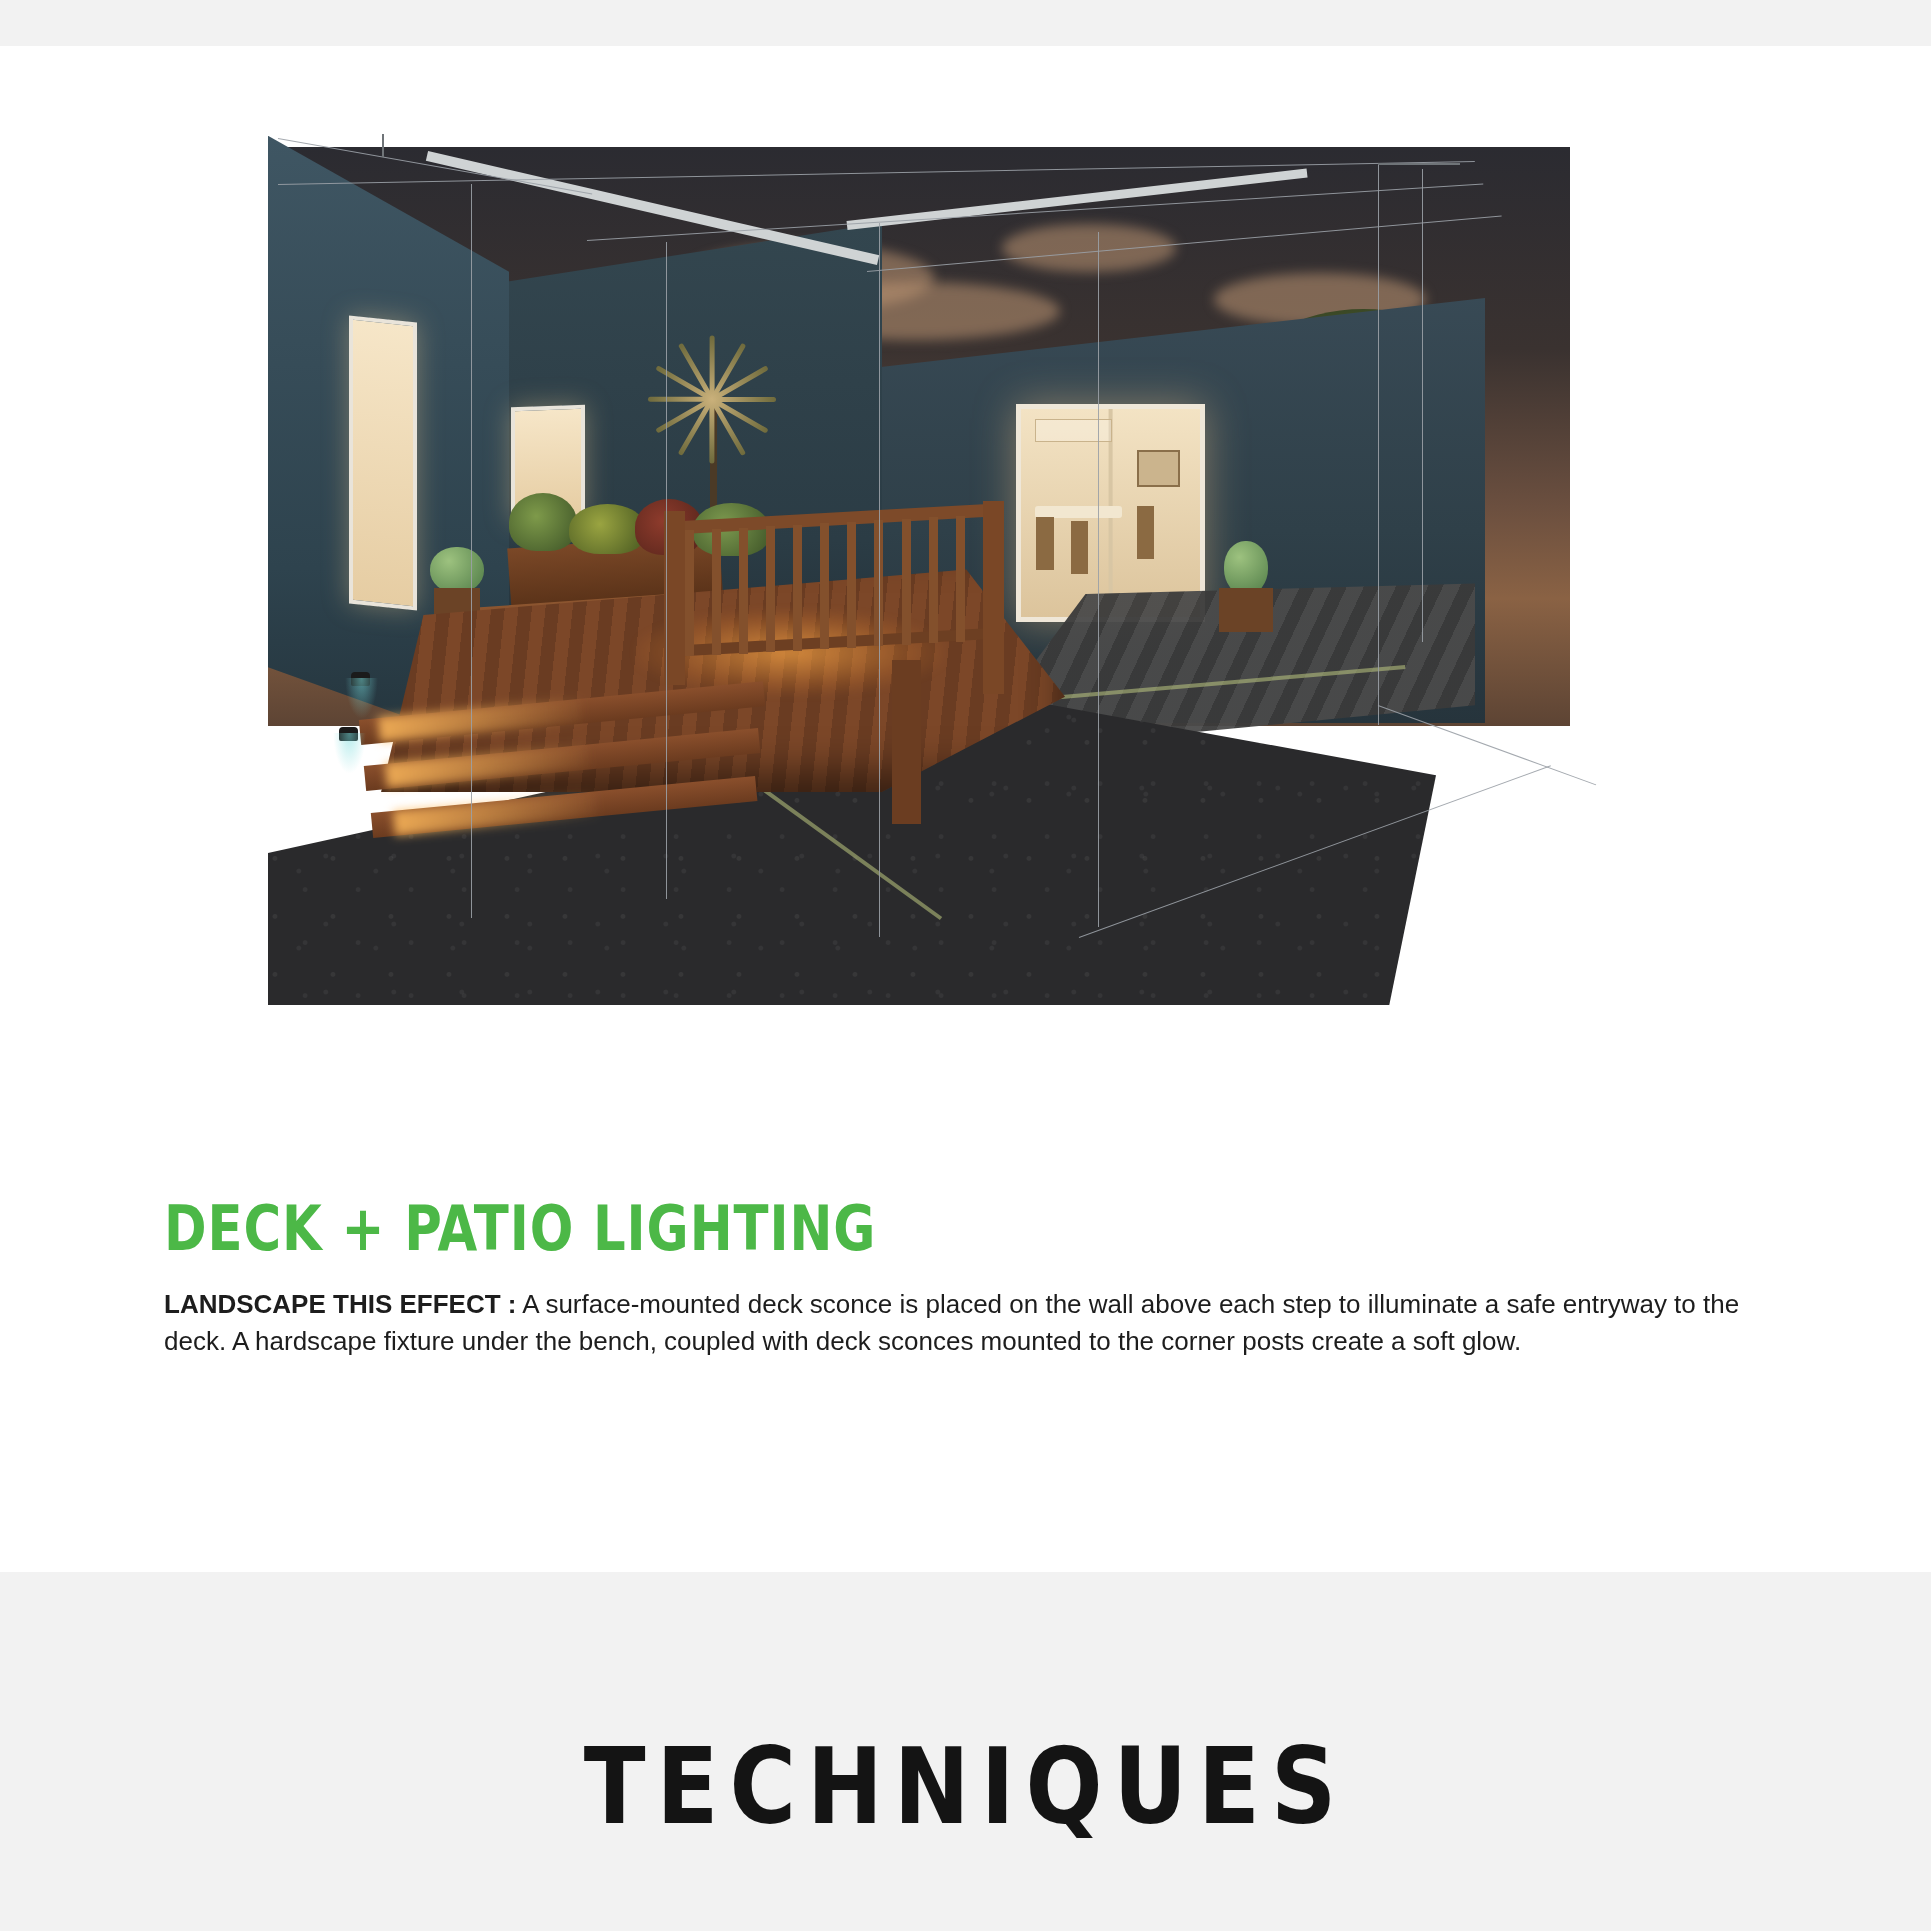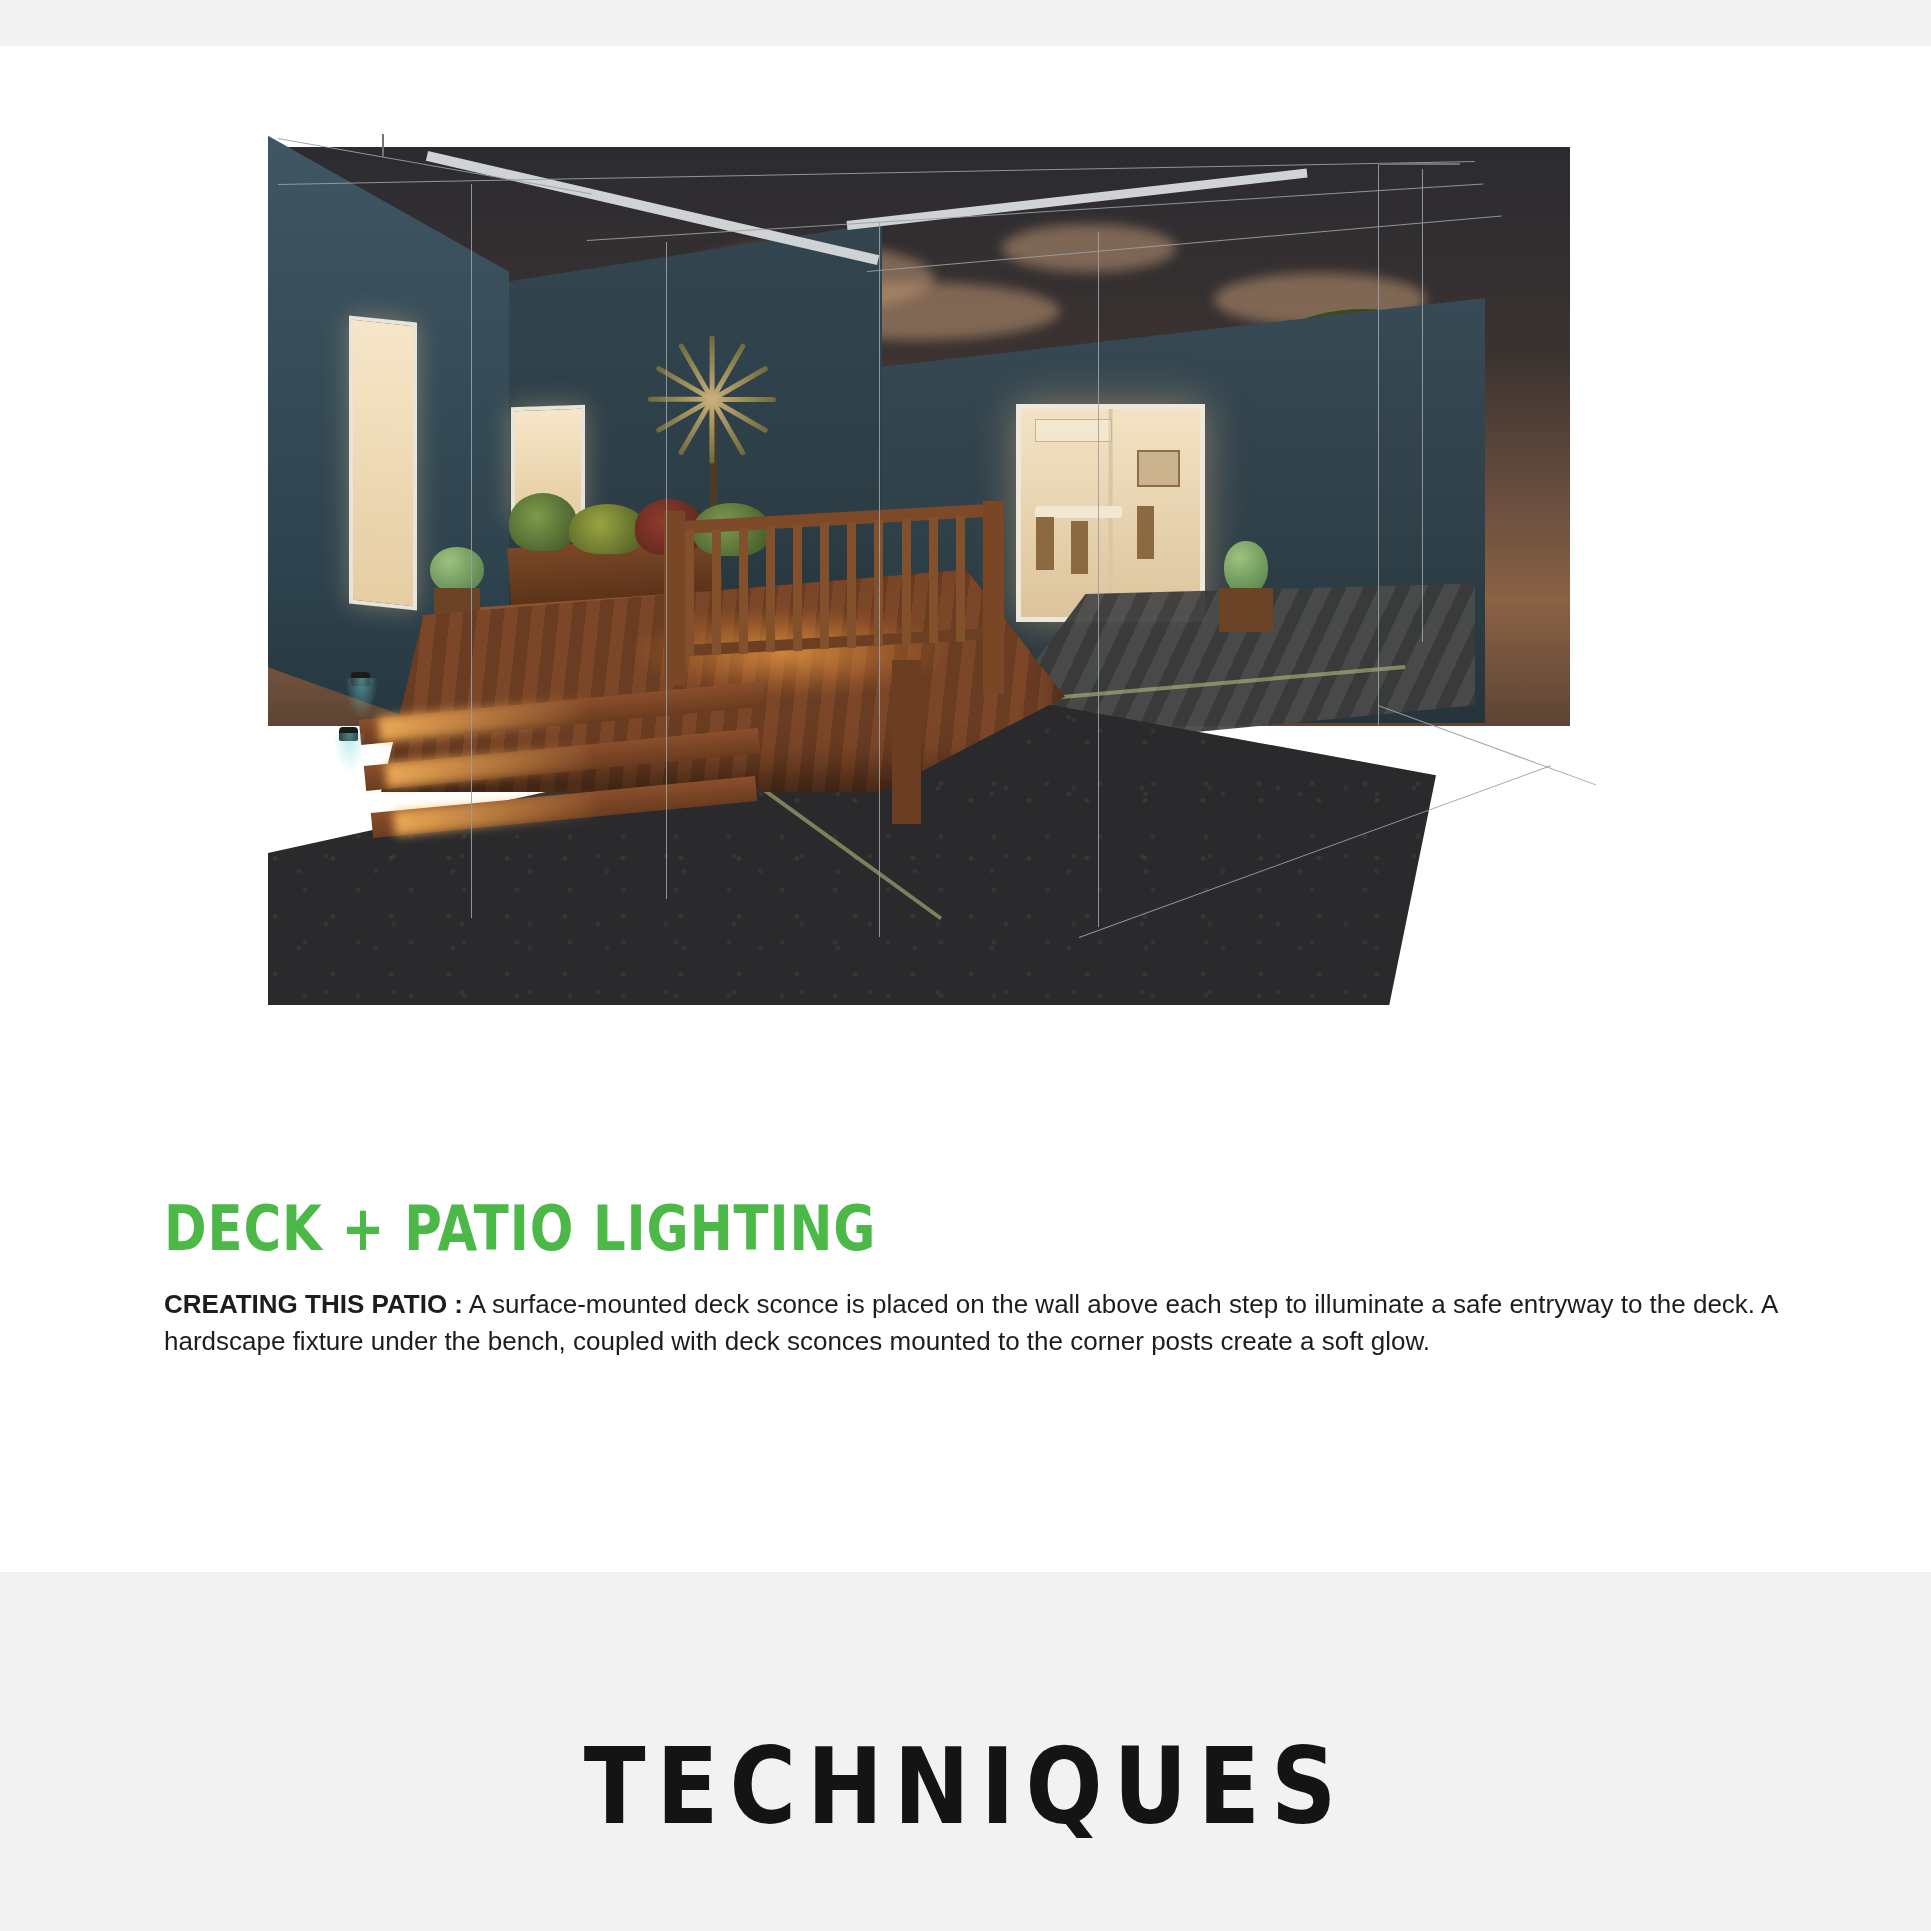--- a/index.html
+++ b/index.html
@@ -556,21 +556,21 @@
       <div class="guide-v" style="left:398px;  top:116px; height:657px;"></div>
       <div class="guide-v" style="left:611px;  top:97px; height:714px;"></div>
       <div class="guide-v" style="left:830px;  top:106px; height:695px;"></div>
       <div class="tick" style="left:1110px; top:37px; width:82px; height:1.9px;"></div>
       <div class="tick" style="left:114px; top:7.7px; width:1.9px; height:23px;"></div>
     </div>
   </div>
 
   <div class="text-block">
     <h1 class="headline">DECK + PATIO LIGHTING</h1>
-    <p class="para"><b>CREATING THIS PATIO :</b> <span>A surface-mounted deck sconce is placed on the wall above each step to illuminate a safe entryway to the deck. A hardscape fixture under the bench, coupled with deck sconces mounted to the corner posts create a soft glow.</span></p>
+    <p class="para"><b>LANDSCAPE THIS EFFECT :</b> <span>A surface-mounted deck sconce is placed on the wall above each step to illuminate a safe entryway to the deck. A hardscape fixture under the bench, coupled with deck sconces mounted to the corner posts create a soft glow.</span></p>
   </div>
 
   <div class="footer">
     <div class="footer-bottom">TECHNIQUES</div>
   </div>
 
 </div>
 
 
 </body></html>

